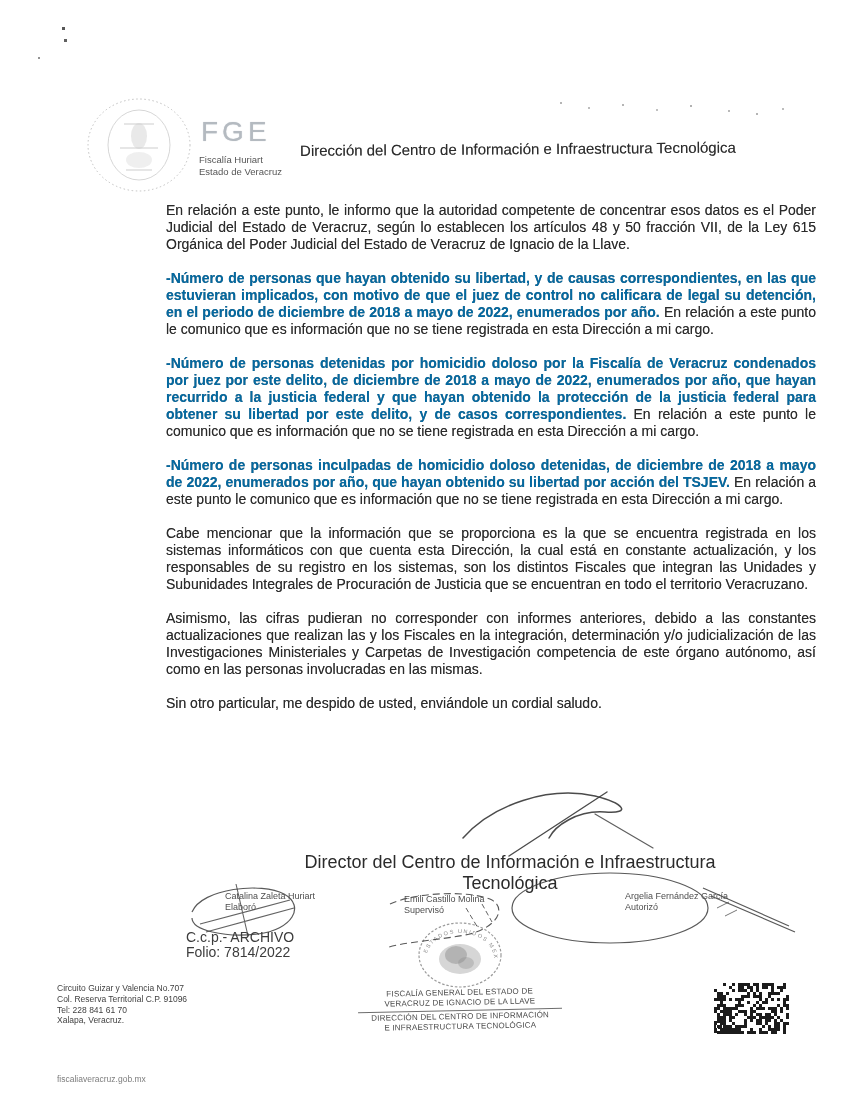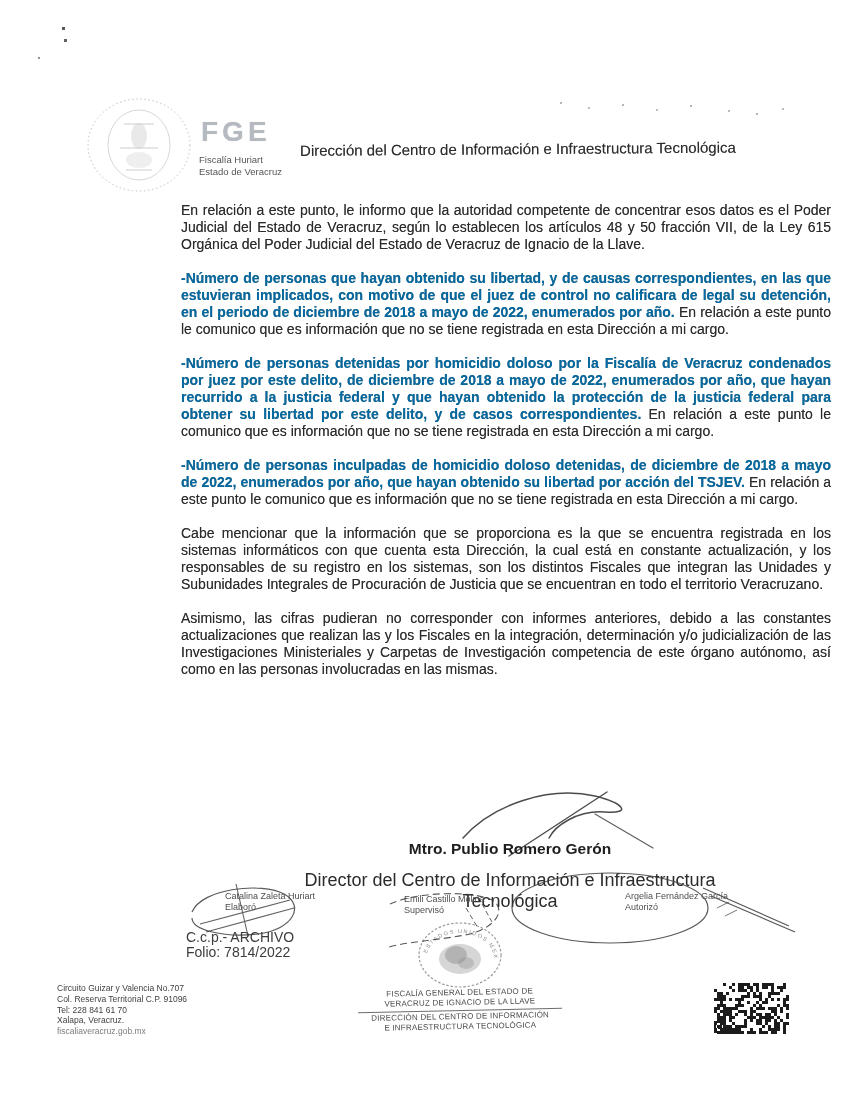--- a/index.html
+++ b/index.html
@@ -12,28 +12,28 @@
   .abs { position:absolute; }
 
   
   .scan-mark { position:absolute; background:#3a3a3a; }
   .specks { position:absolute; left:560px; top:102px; width:2px; height:2px; background:#8f8f8f; opacity:.65;
     box-shadow: 28px 5px #9a9a9a, 62px 2px #8f8f8f, 96px 7px #a0a0a0, 130px 3px #8a8a8a,
                 168px 8px #959595, 196px 11px #8d8d8d, 222px 6px #9a9a9a; }
 
   
   .logo-seal { left:84px; top:96px; width:114px; height:98px; opacity:.85; }
-  .logo-fge  { left:201px; top:116px; font-size:28px; font-weight:bold; letter-spacing:4px;
+  .logo-fge  { left:201px; top:116px; font-size:28px; font-weight:normal; letter-spacing:4px;
                color:#b4bac0; text-shadow:0 0 1px #c7ccd1; }
   .org-lines { left:199px; top:154px; font-size:9.5px; line-height:11.5px; color:#555; }
   .doc-title { left:300px; top:140px; width:505px; font-size:15px; color:#2d2d2d;
                transform:rotate(-0.45deg); text-shadow:0 0 .4px rgba(45,45,45,.55); }
 
   
-  .letter-body { left:181px; top:202px; width:650px; font-size:14px; line-height:17px;
+  .letter-body { left:166px; top:202px; width:650px; font-size:14px; line-height:17px;
                  text-align:justify; color:#2b2b2b; text-shadow:0 0 .35px rgba(43,43,43,.6); }
   .letter-body p { margin:0 0 17px 0; }
   .b { font-weight:bold; color:#0369a1; }
 
   
   .sig-scribble { left:455px; top:784px; width:210px; height:78px; }
   .sig-block { left:280px; top:840px; width:460px; text-align:center; }
   .sig-name  { font-size:15.5px; font-weight:bold; color:#1d1d1d; }
   .sig-title { font-size:18px; margin-top:12px; color:#2b2b2b; }
 
@@ -49,21 +49,21 @@
   .archive { left:186px; top:930px; font-size:14px; line-height:14.5px; color:#3c3c3c; }
 
   
   .nat-seal { left:413px; top:919px; width:94px; height:72px; }
   .stamp { left:352px; top:988px; width:216px; text-align:center; font-size:8px; line-height:10px;
            color:#4a4a4a; transform:rotate(-1.2deg); letter-spacing:.2px; }
   .stamp-rule { border-top:1px solid #6d6d6d; margin:1.5px 6px; }
 
   
   .footer { left:57px; top:983px; font-size:8.5px; line-height:10.8px; color:#3f3f3f; }
-  .footer .web { color:#7d7d7d; }
+  .footer .web { color:#7d7d7d;margin-top:48px; }
 
   .qr { left:714px; top:983px; width:76px; height:52px; }
 </style>
 </head>
 <body>
 
 <div class="page">
 
   <div class="scan-mark" style="left:62px; top:27px; width:3px; height:3px; opacity:.85;"></div>
   <div class="scan-mark" style="left:64px; top:39px; width:3px; height:3px; opacity:.8;"></div>
@@ -84,29 +84,29 @@
   </div>
   <div class="abs doc-title">Dirección del Centro de Información e Infraestructura Tecnológica</div>
 
   <div class="abs letter-body">
     <p><span>En relación a este punto, le informo que la autoridad competente de concentrar esos datos es el Poder Judicial del Estado de Veracruz, según lo establecen los artículos 48 y 50 fracción VII, de la Ley 615 Orgánica del Poder Judicial del Estado de Veracruz de Ignacio de la Llave.</span></p>
     <p><span class="b">-Número de personas que hayan obtenido su libertad, y de causas correspondientes, en las que estuvieran implicados, con motivo de que el juez de control no calificara de legal su detención, en el periodo de diciembre de 2018 a mayo de 2022, enumerados por año.</span> <span>En relación a este punto le comunico que es información que no se tiene registrada en esta Dirección a mi cargo.</span></p>
     <p><span class="b">-Número de personas detenidas por homicidio doloso por la Fiscalía de Veracruz condenados por juez por este delito, de diciembre de 2018 a mayo de 2022, enumerados por año, que hayan recurrido a la justicia federal y que hayan obtenido la protección de la justicia federal para obtener su libertad por este delito, y de casos correspondientes.</span> <span>En relación a este punto le comunico que es información que no se tiene registrada en esta Dirección a mi cargo.</span></p>
     <p><span class="b">-Número de personas inculpadas de homicidio doloso detenidas, de diciembre de 2018 a mayo de 2022, enumerados por año, que hayan obtenido su libertad por acción del TSJEV.</span> <span>En relación a este punto le comunico que es información que no se tiene registrada en esta Dirección a mi cargo.</span></p>
     <p><span>Cabe mencionar que la información que se proporciona es la que se encuentra registrada en los sistemas informáticos con que cuenta esta Dirección, la cual está en constante actualización, y los responsables de su registro en los sistemas, son los distintos Fiscales que integran las Unidades y Subunidades Integrales de Procuración de Justicia que se encuentran en todo el territorio Veracruzano.</span></p>
     <p><span>Asimismo, las cifras pudieran no corresponder con informes anteriores, debido a las constantes actualizaciones que realizan las y los Fiscales en la integración, determinación y/o judicialización de las Investigaciones Ministeriales y Carpetas de Investigación competencia de este órgano autónomo, así como en las personas involucradas en las mismas.</span></p>
+    <p><span>Sin otro particular, me despido de usted, enviándole un cordial saludo.</span></p>
   </div>
 
   <svg class="abs sig-scribble" viewBox="0 0 210 78">
     <path d="M8 54 C 38 20, 94 2, 140 12 C 168 19, 178 30, 150 28 C 122 26, 100 42, 94 54" fill="none" stroke="#373737" stroke-width="1.5" stroke-linecap="round" opacity=".9"></path>
     <path d="M54 72 L152 8" fill="none" stroke="#373737" stroke-width="1.4" stroke-linecap="round" opacity=".9"></path>
     <path d="M140 30 L198 64" fill="none" stroke="#373737" stroke-width="1.2" stroke-linecap="round" opacity=".8"></path>
   </svg>
   <div class="abs sig-block">
-    <div class="sig-name">Mtro. Publio Romero Gerón</div>
     <div class="sig-title">Director del Centro de Información e Infraestructura Tecnológica</div>
   </div>
 
   <svg class="signer-scribble scr-left" viewBox="0 0 162 80">
     <path d="M22 36 C 32 12, 92 6, 114 18 C 136 30, 122 54, 88 58 C 54 62, 22 54, 22 42" fill="none" stroke="#3c3c3c" stroke-width="1.2" opacity=".85"></path>
     <path d="M30 48 L120 24 M36 56 L124 32 M66 8 L78 60" fill="none" stroke="#3c3c3c" stroke-width="1.1" opacity=".8"></path>
   </svg>
   <svg class="signer-scribble scr-mid" viewBox="0 0 152 74">
     <path d="M18 22 C 44 10, 98 8, 120 18 C 136 28, 122 46, 98 52 C 70 58, 30 60, 14 66" fill="none" stroke="#3c3c3c" stroke-width="1.1" stroke-dasharray="7 4" opacity=".85"></path>
     <path d="M94 26 L106 46 M110 22 L120 40" fill="none" stroke="#3c3c3c" stroke-width="1" stroke-dasharray="5 3" opacity=".8"></path>

